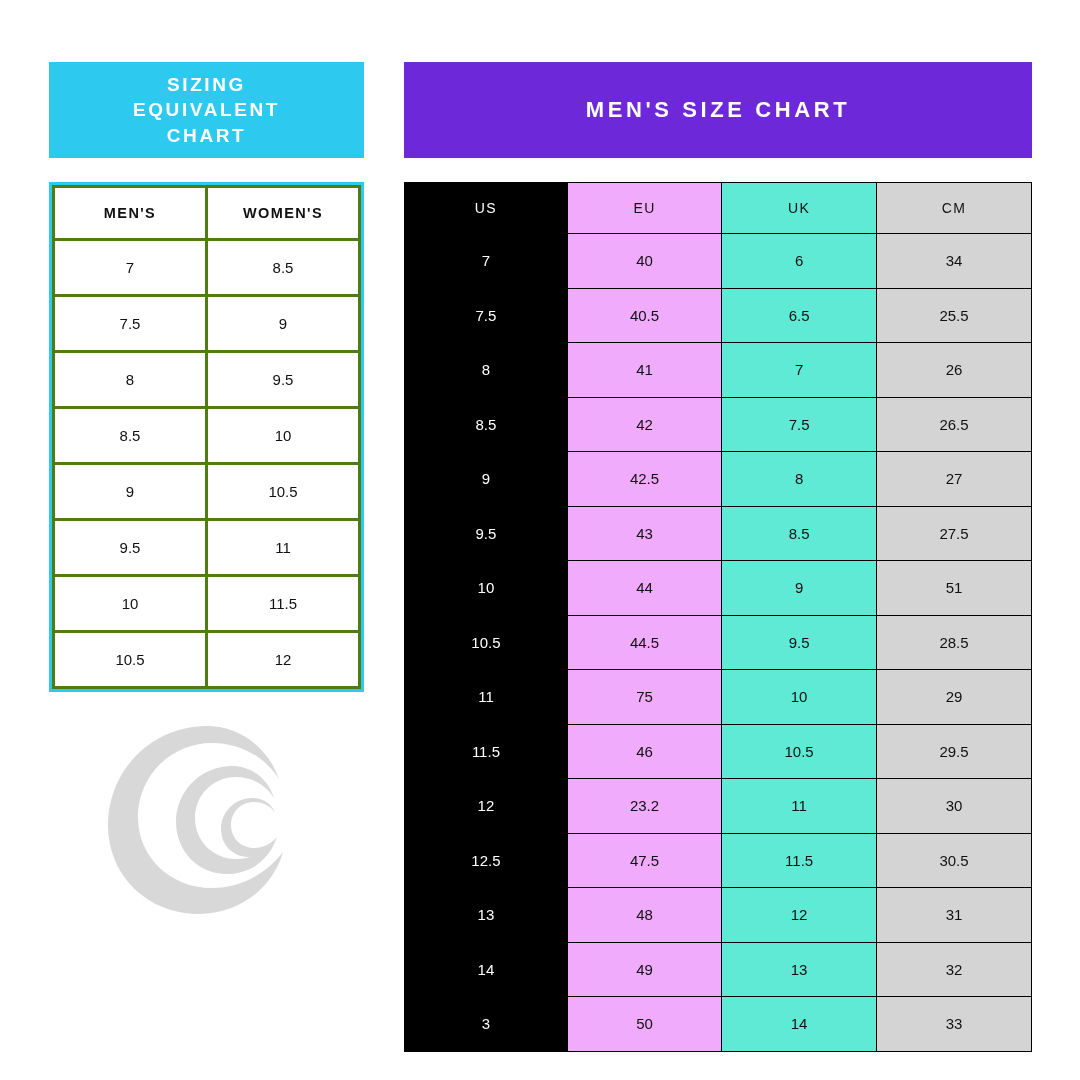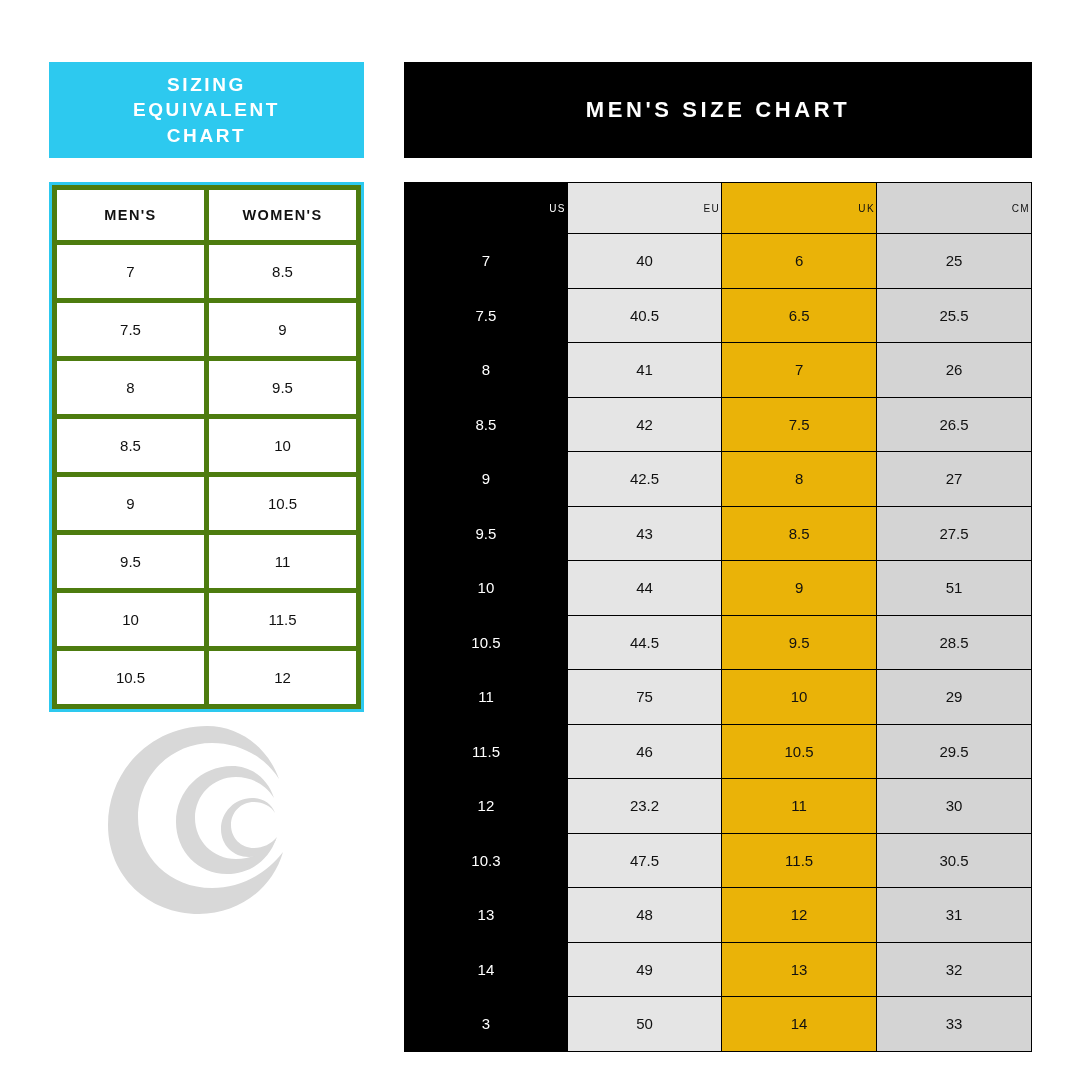--- a/index.html
+++ b/index.html
@@ -45,21 +45,21 @@
     margin-top: 24px;
     border: 3px solid #2dc9ef;
     box-sizing: border-box;
   }
   table.equiv {
     border-collapse: collapse;
     width: 100%;
     table-layout: fixed;
   }
   table.equiv th, table.equiv td {
-    border: 5px solid #4d7c0f;
+    border: 3px solid #4d7c0f;
     text-align: center;
     height: 51px;
     font-size: 15px;
     color: #111111;
     background: #ffffff;
   }
   table.equiv th {
     font-size: 14.5px;
     font-weight: bold;
     letter-spacing: 1.4px;
@@ -76,21 +76,21 @@
   }
 
   
   #mens-panel {
     position: absolute;
     left: 404px;
     top: 62px;
     width: 628px;
   }
   #mens-header {
-    background: #000000;
+    background: #6d28d9;
     color: #ffffff;
     height: 96px;
     display: flex;
     align-items: center;
     justify-content: center;
     font-size: 22px;
     font-weight: bold;
     letter-spacing: 3.6px;
     text-transform: uppercase;
   }
@@ -105,39 +105,38 @@
     width: 100%;
     table-layout: fixed;
   }
   table.mens th, table.mens td {
     text-align: center;
     height: 51.5px;
     font-size: 15px;
     border: 1px solid #000000;
   }
   table.mens th {
-    font-size: 10px;
+    font-size: 14px;
     letter-spacing: 1.4px;
     font-weight: normal;
     height: 48px;
-    text-align: right;
   }
   
   .col-us {
     background: #000000;
     color: #ffffff;
     width: 26%;
   }
   .col-eu {
-    background: #e5e5e5;
+    background: #f0abfc;
     color: #111111;
     width: 24.6%;
   }
   .col-uk {
-    background: #eab308;
+    background: #5eead4;
     color: #111111;
     width: 24.7%;
   }
   .col-cm {
     background: #d4d4d4;
     color: #111111;
     width: 24.7%;
   }
 </style>
 </head>
@@ -225,21 +224,21 @@
           <th class="col-eu">EU</th>
           <th class="col-uk">UK</th>
           <th class="col-cm">CM</th>
         </tr>
       </thead>
       <tbody id="mens-body">
           <tr>
             <td class="col-us">7</td>
             <td class="col-eu">40</td>
             <td class="col-uk">6</td>
-            <td class="col-cm">25</td>
+            <td class="col-cm">34</td>
           </tr>
           <tr>
             <td class="col-us">7.5</td>
             <td class="col-eu">40.5</td>
             <td class="col-uk">6.5</td>
             <td class="col-cm">25.5</td>
           </tr>
           <tr>
             <td class="col-us">8</td>
             <td class="col-eu">41</td>
@@ -288,21 +287,21 @@
             <td class="col-uk">10.5</td>
             <td class="col-cm">29.5</td>
           </tr>
           <tr>
             <td class="col-us">12</td>
             <td class="col-eu">23.2</td>
             <td class="col-uk">11</td>
             <td class="col-cm">30</td>
           </tr>
           <tr>
-            <td class="col-us">10.3</td>
+            <td class="col-us">12.5</td>
             <td class="col-eu">47.5</td>
             <td class="col-uk">11.5</td>
             <td class="col-cm">30.5</td>
           </tr>
           <tr>
             <td class="col-us">13</td>
             <td class="col-eu">48</td>
             <td class="col-uk">12</td>
             <td class="col-cm">31</td>
           </tr>

